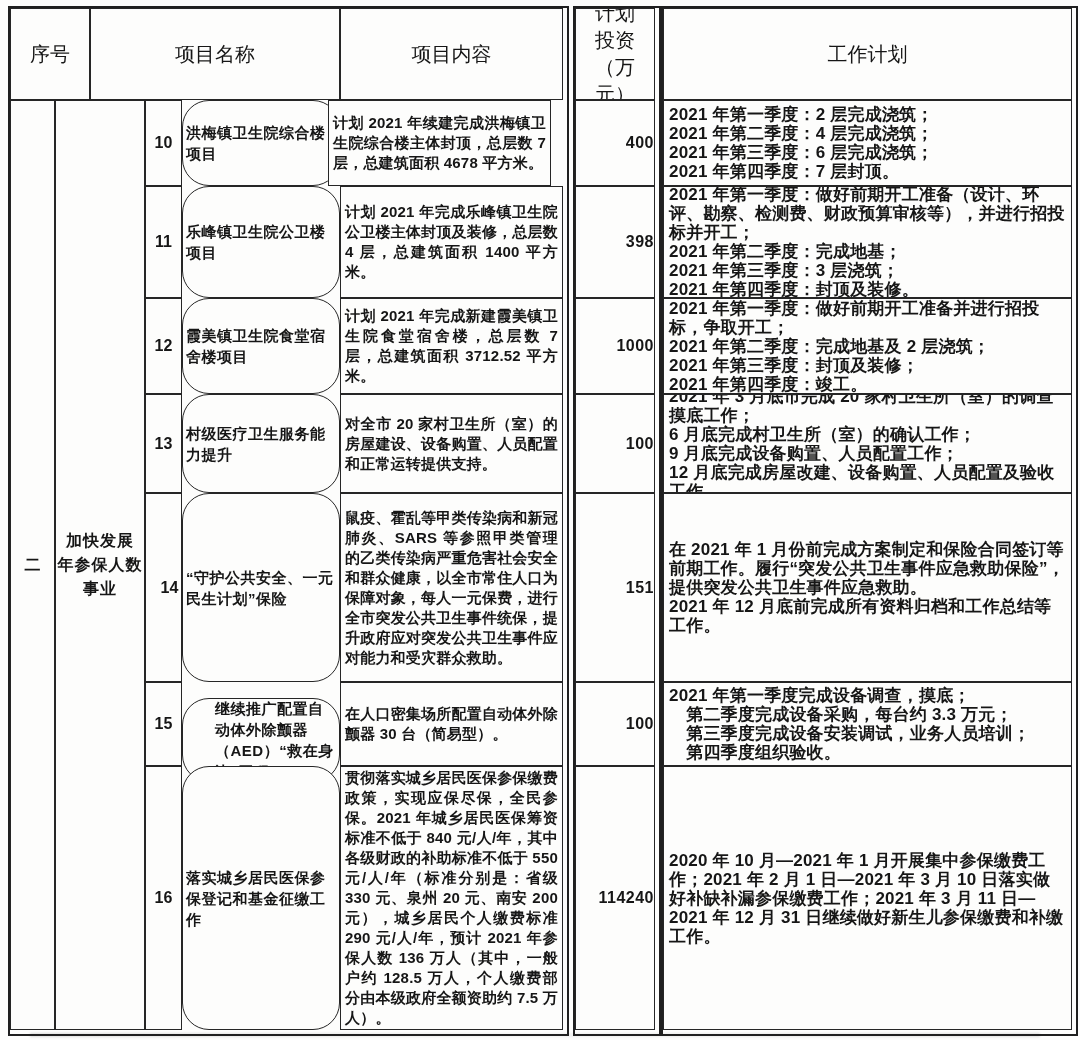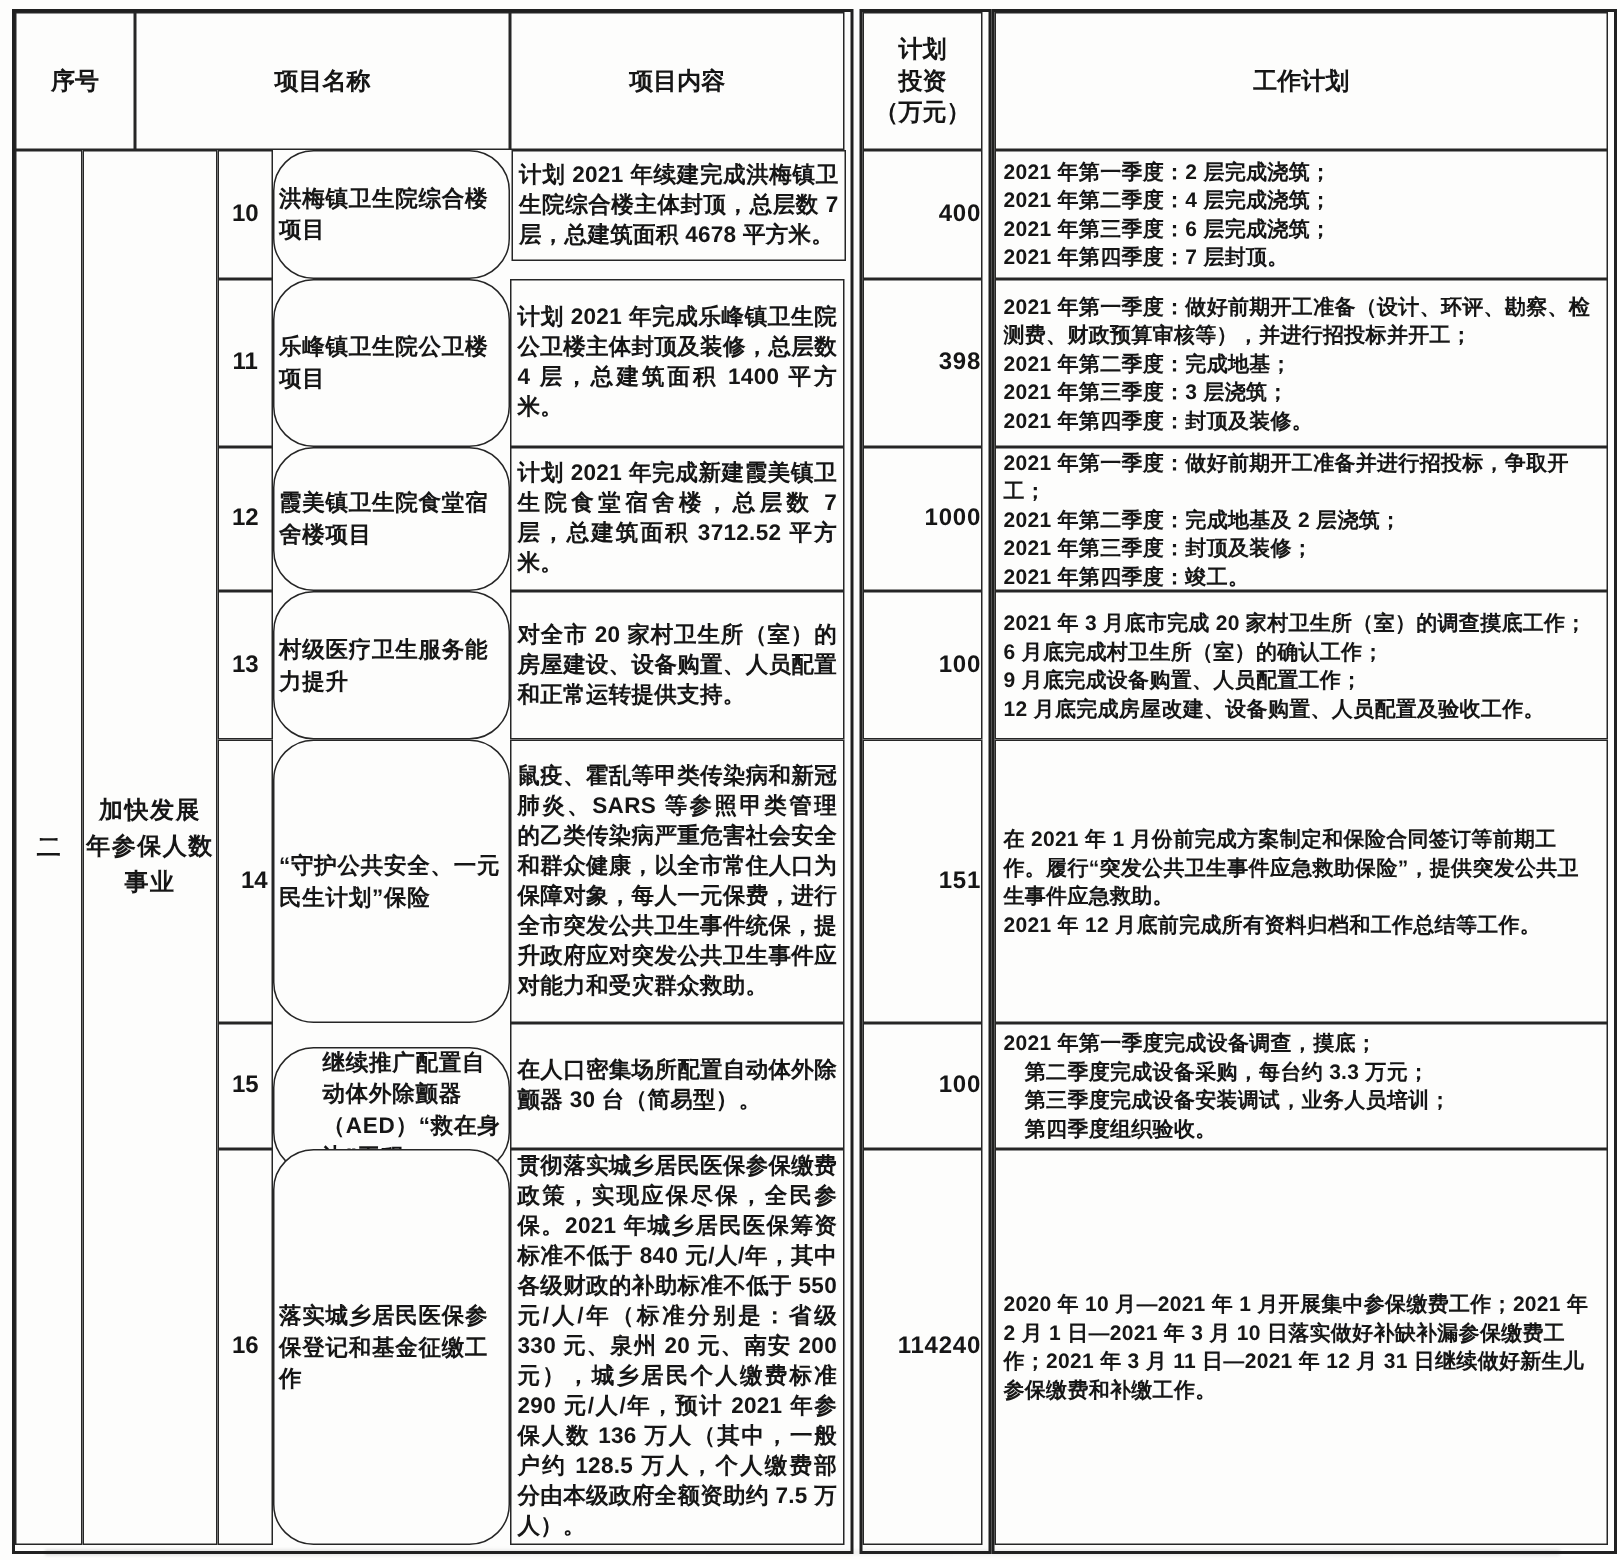--- a/index.html
+++ b/index.html
@@ -15,32 +15,32 @@
   
   .frame{position:absolute;border:2px solid #202020;pointer-events:none;z-index:5;}
   .cell{
     position:absolute;box-sizing:border-box;
     border:1px solid #262626;
     display:flex;align-items:center;
     overflow:hidden;
     background:#fdfdfc;
   }
   .txt{width:100%;font-weight:600;color:#161616;}
-  .hdr .txt{font-weight:700;font-size:16px;text-align:center;}
+  .hdr .txt{font-weight:400;font-size:20px;text-align:center;}
   .center .txt{text-align:center;}
   .pre-line .txt{white-space:pre-line;}
   .pre-wrap .txt{white-space:pre-wrap;}
   .num .txt{font-size:16px;text-align:center;}
   .name-cell{padding:2px 3px;border-radius:27px;}
   .name-cell .txt{font-size:15px;line-height:21px;letter-spacing:.5px;}
   .content-cell{padding:2px 4px;}
   .content-cell .txt{font-size:15px;line-height:20px;text-align:justify;letter-spacing:.2px;}
   .invest-cell .txt{font-size:16px;text-align:right;letter-spacing:.5px;}
   .plan-cell{padding:2px 5px;}
-  .plan-cell .txt{font-size:14px;line-height:19px;text-align:left;letter-spacing:.2px;}
+  .plan-cell .txt{font-size:17px;line-height:19px;text-align:left;letter-spacing:.2px;}
   .cat-cell .txt{font-size:16px;line-height:24px;text-align:center;letter-spacing:1px;}
   .smudge{position:absolute;left:30px;top:1033px;width:1010px;height:4px;
     background:linear-gradient(90deg,rgba(120,120,120,.25),rgba(160,160,160,.12),rgba(120,120,120,.22));
     filter:blur(1px);pointer-events:none;}
 </style>
 </head>
 <body>
 
 <div class="paper">
 
@@ -70,21 +70,21 @@
 年参保人数
 事业</span>
   </div>
 
   <div class="cell num" style="left:145px;top:100px;width:37px;height:86px;">
     <span class="txt">10</span>
     </div>
   <div class="cell name-cell" style="left:182px;top:100px;width:158px;height:86px;">
     <span class="txt">洪梅镇卫生院综合楼项目</span>
     </div>
-  <div class="cell content-cell" style="left:341px;top:100px;width:223px;height:74px;">
+  <div class="cell content-cell" style="left:328px;top:100px;width:223px;height:86px;">
     <span class="txt">计划 2021 年续建完成洪梅镇卫生院综合楼主体封顶，总层数 7 层，总建筑面积 4678 平方米。</span>
     </div>
   <div class="cell invest-cell" style="left:575px;top:100px;width:80px;height:86px;">
     <span class="txt">400</span>
     </div>
   <div class="cell plan-cell pre-wrap" style="left:663px;top:100px;width:409px;height:86px;">
     <span class="txt">2021 年第一季度：2 层完成浇筑；
 2021 年第二季度：4 层完成浇筑；
 2021 年第三季度：6 层完成浇筑；
 2021 年第四季度：7 层封顶。</span>

